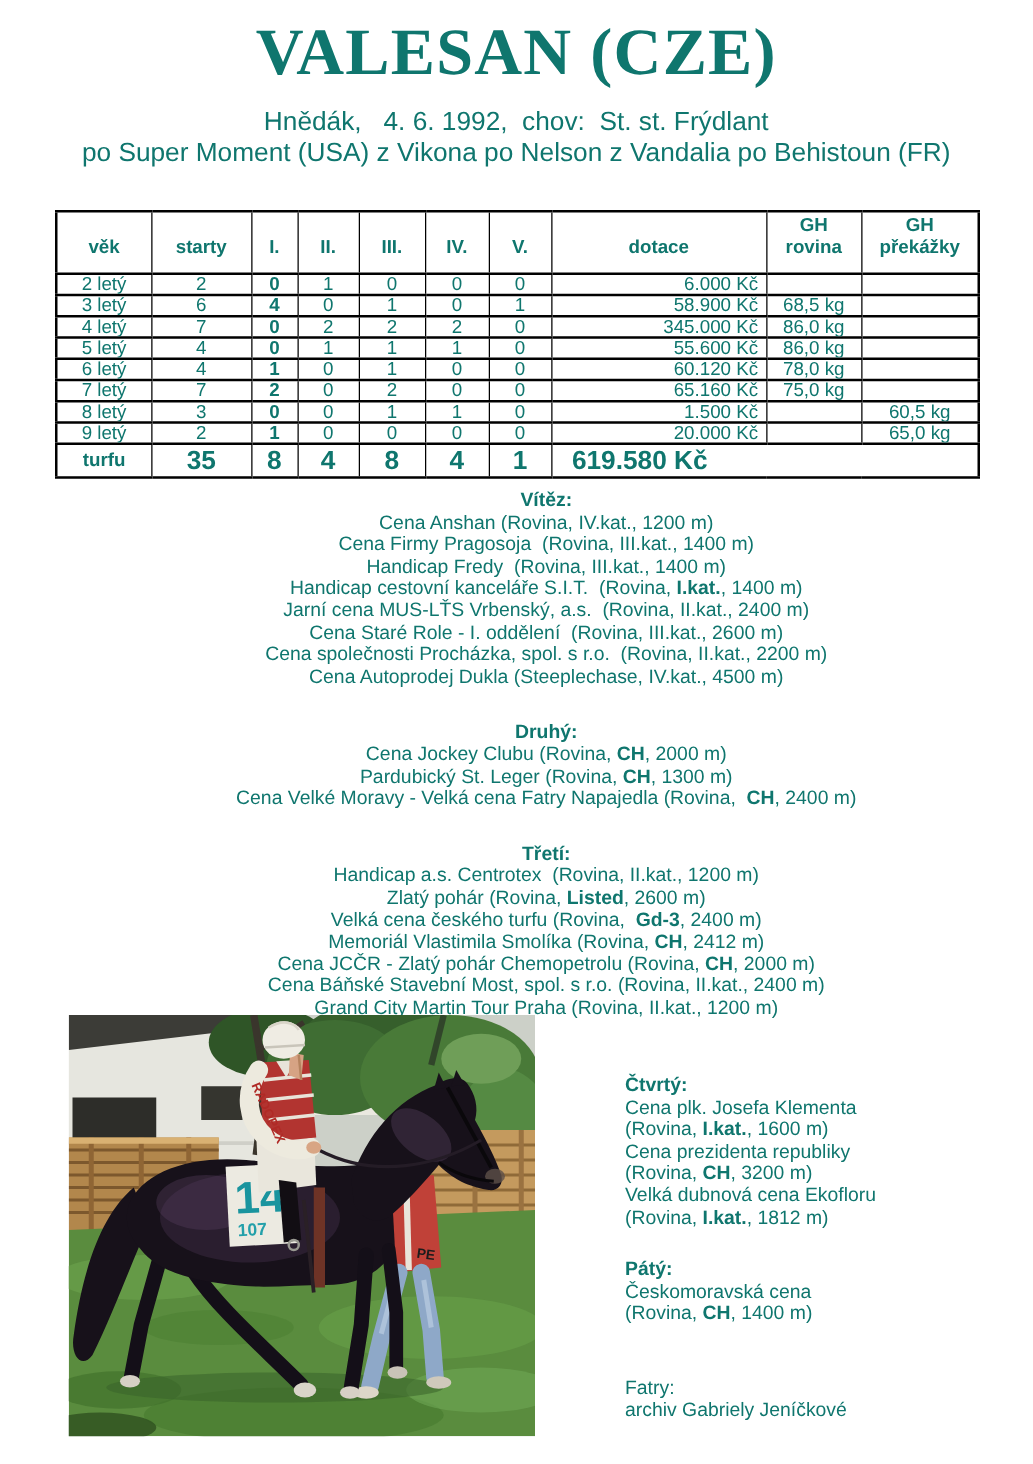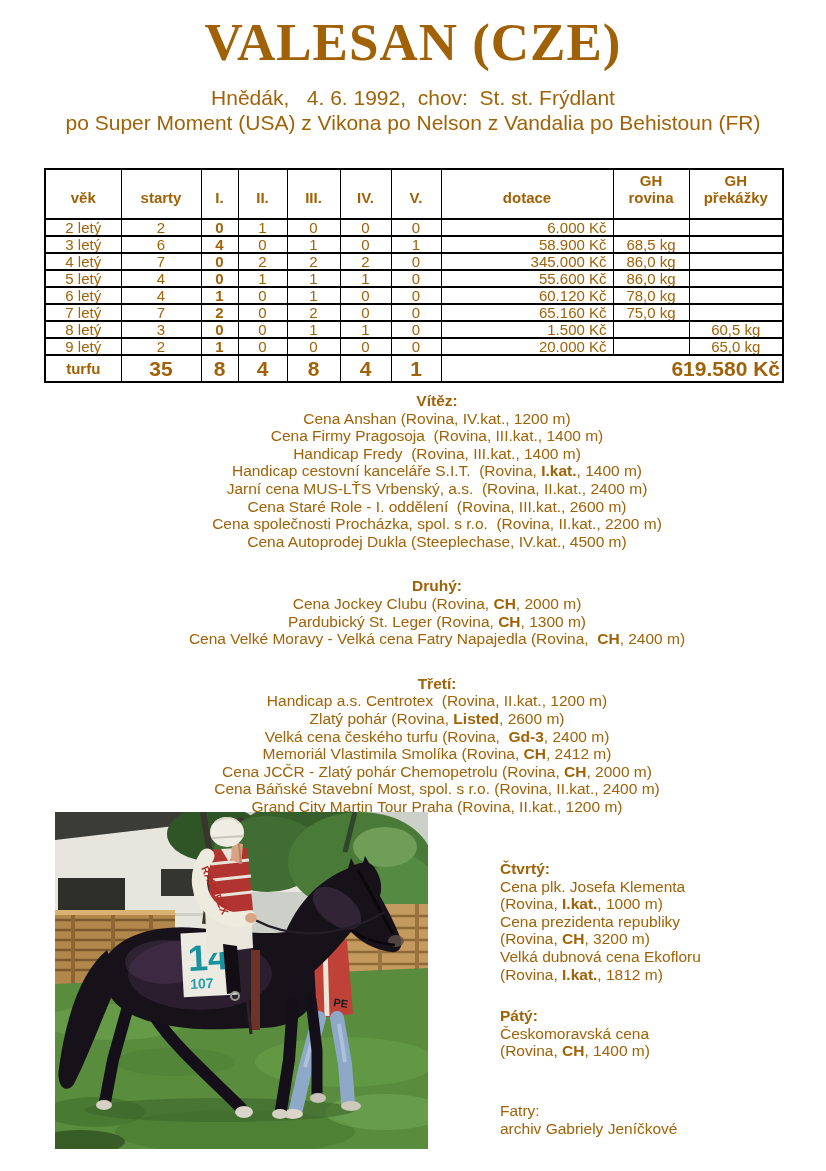--- a/index.html
+++ b/index.html
@@ -1,18 +1,18 @@
 <!DOCTYPE html>
 <html><head>
 <meta charset="utf-8">
 <style>
   html,body{margin:0;padding:0;background:#ffffff;}
   .page{
     position:relative;width:826px;height:1171px;background:#ffffff;
-    font-family:"Liberation Sans",sans-serif;color:#a16207;overflow:hidden;
+    font-family:"Liberation Sans",sans-serif;color:#0f766e;overflow:hidden;
   }
   
   .header{position:absolute;top:14px;left:0;width:826px;text-align:center;}
   .title{font-family:"Liberation Serif",serif;font-weight:700;font-size:53px;line-height:1.08;margin:0;letter-spacing:1px;}
   .subs{margin-top:14px;font-size:21px;line-height:25px;white-space:pre-wrap;}
   
   #stats-table{
     position:absolute;left:44px;top:168px;width:739px;
     table-layout:fixed;border-collapse:collapse;font-size:15px;
     border:2px solid #000;
@@ -24,21 +24,21 @@
   }
   #stats-table th{
     font-weight:700;vertical-align:bottom;text-align:center;
     white-space:pre-line;line-height:17px;height:35px;padding:1px 2px 12px;
   }
   #stats-table td{height:15px;line-height:15px;padding:0 2px;text-align:center;}
   #stats-table td.c-dotace{text-align:right;padding-right:6px;}
   #stats-table td.c-win{font-weight:700;}
   #stats-table tr.total td{font-weight:700;font-size:21px;height:25px;line-height:25px;}
   #stats-table tr.total td.c-label{font-size:15px;}
-  #stats-table tr.total td.c-total-dotace{text-align:right;padding-left:16px;}
+  #stats-table tr.total td.c-total-dotace{text-align:left;padding-left:16px;}
   
   .sections-left{position:absolute;left:0;top:392px;width:826px;text-align:center;font-size:15.5px;line-height:17.6px;}
   .sections-right{position:absolute;left:452px;top:860px;width:292px;text-align:left;font-size:15.5px;line-height:17.6px;}
   .section{margin-bottom:27px;padding-left:48px;}
   .sections-right .section{margin-bottom:24px;}
   .sections-right .section.sec-2{margin-top:42px;}
   .section .heading{font-weight:700;}
   .section .heading.regular{font-weight:400;}
   .section .line{white-space:pre-wrap;}
   
@@ -346,21 +346,21 @@
         <path d="M157,26 L189,24" stroke="#c9c5ba" stroke-width="2"></path>
         <path d="M160,10 C170,4 180,5 184,12" stroke="#d8d4c8" stroke-width="2" fill="none"></path>
       </g>
     </svg>
   </div>
 
   <div class="sections-right" id="right-sections">
       <div class="section sec-0">
         <div class="heading">Čtvrtý:</div>
         <div class="line"><span>Cena plk. Josefa Klementa</span></div>
-        <div class="line"><span>(Rovina, </span><b>I.kat.</b><span>, 1000 m)</span></div>
+        <div class="line"><span>(Rovina, </span><b>I.kat.</b><span>, 1600 m)</span></div>
         <div class="line"><span>Cena prezidenta republiky</span></div>
         <div class="line"><span>(Rovina, </span><b>CH</b><span>, 3200 m)</span></div>
         <div class="line"><span>Velká dubnová cena Ekofloru</span></div>
         <div class="line"><span>(Rovina, </span><b>I.kat.</b><span>, 1812 m)</span></div>
       </div>
       <div class="section sec-1">
         <div class="heading">Pátý:</div>
         <div class="line"><span>Českomoravská cena</span></div>
         <div class="line"><span>(Rovina, </span><b>CH</b><span>, 1400 m)</span></div>
       </div>

